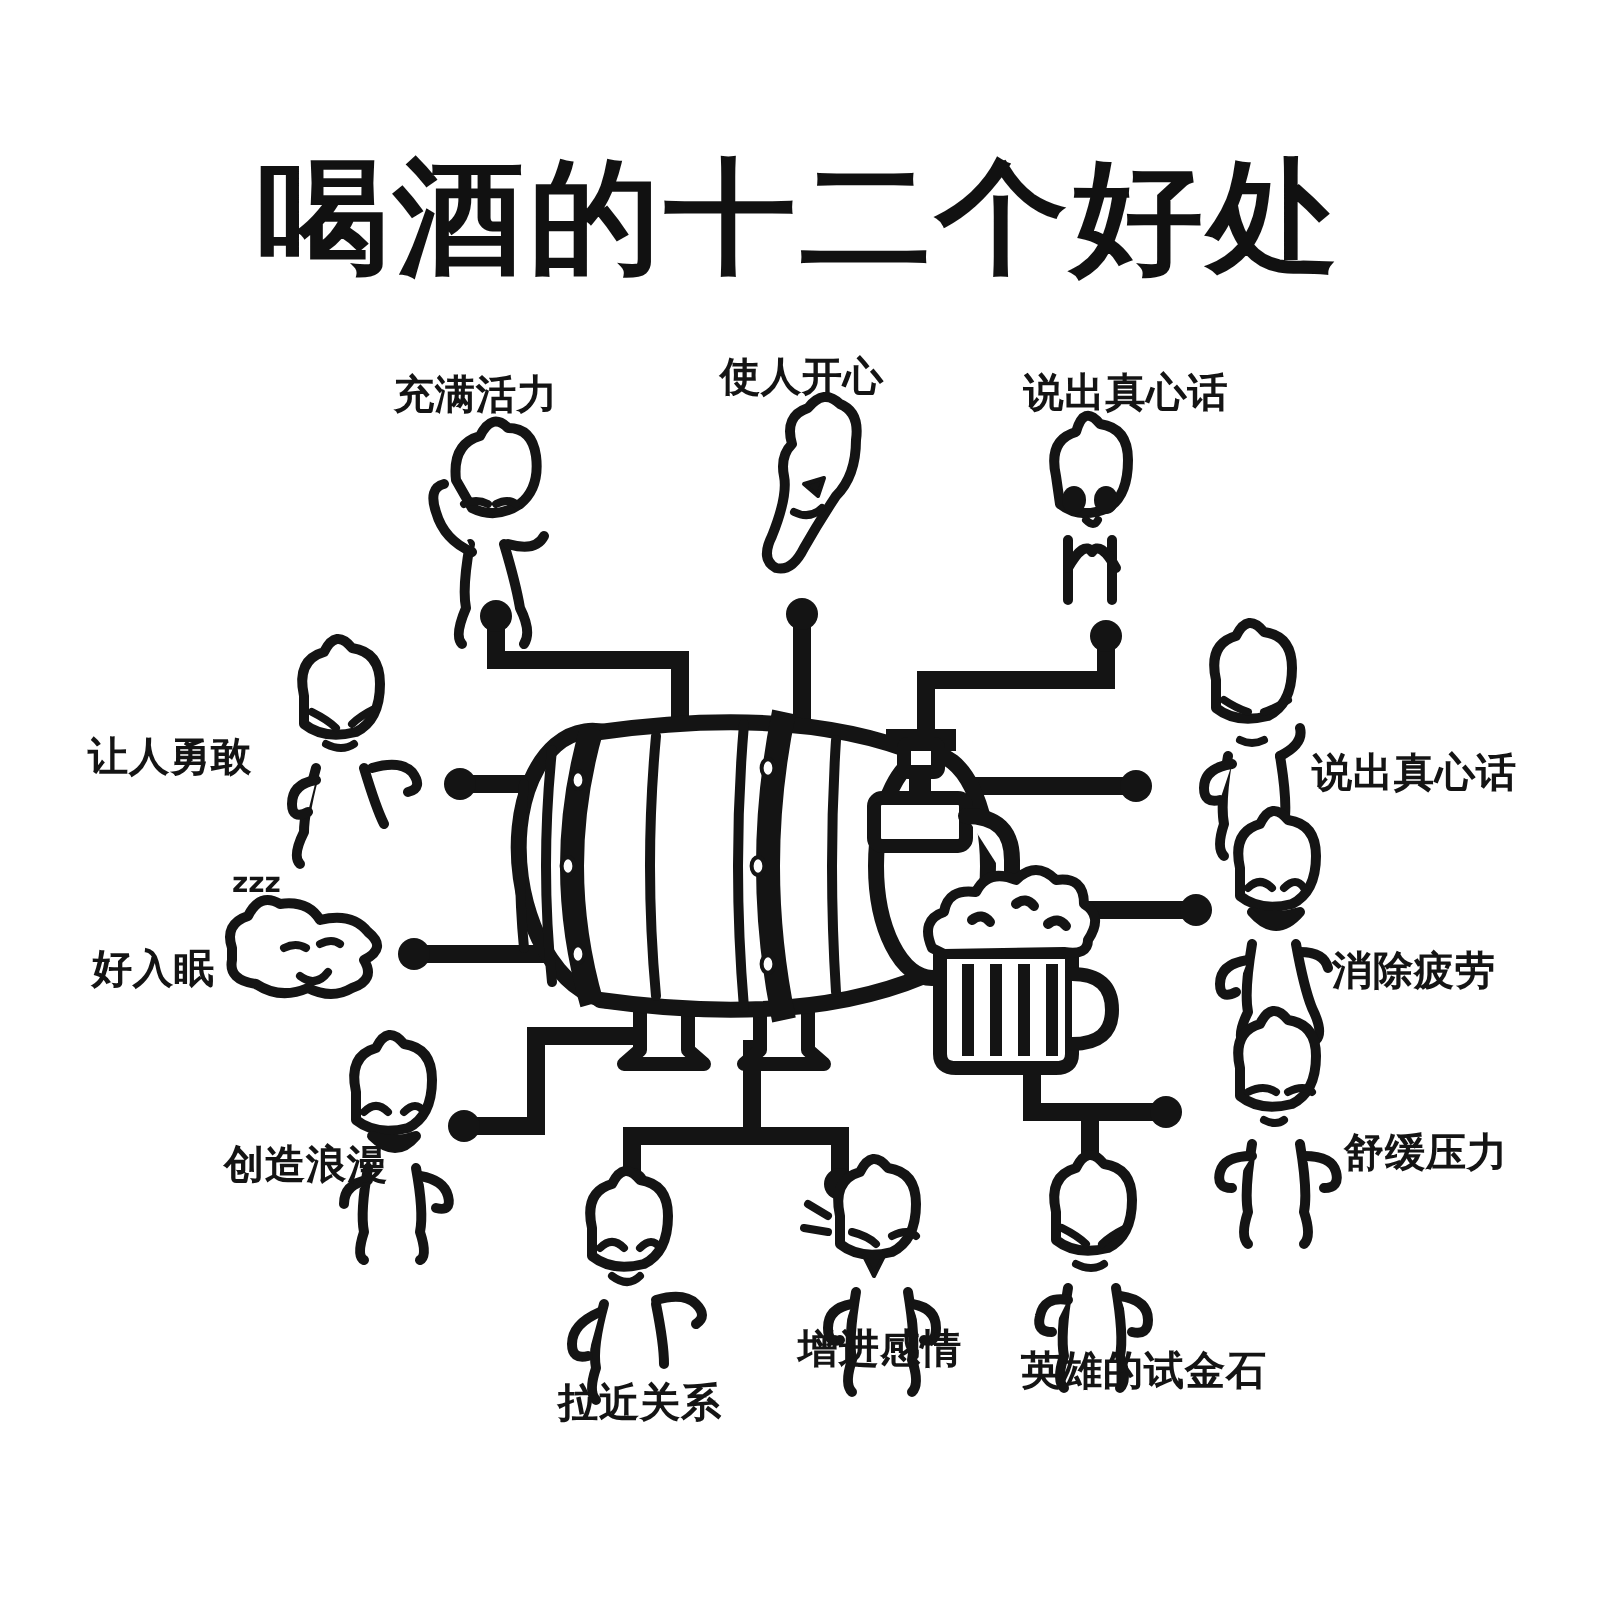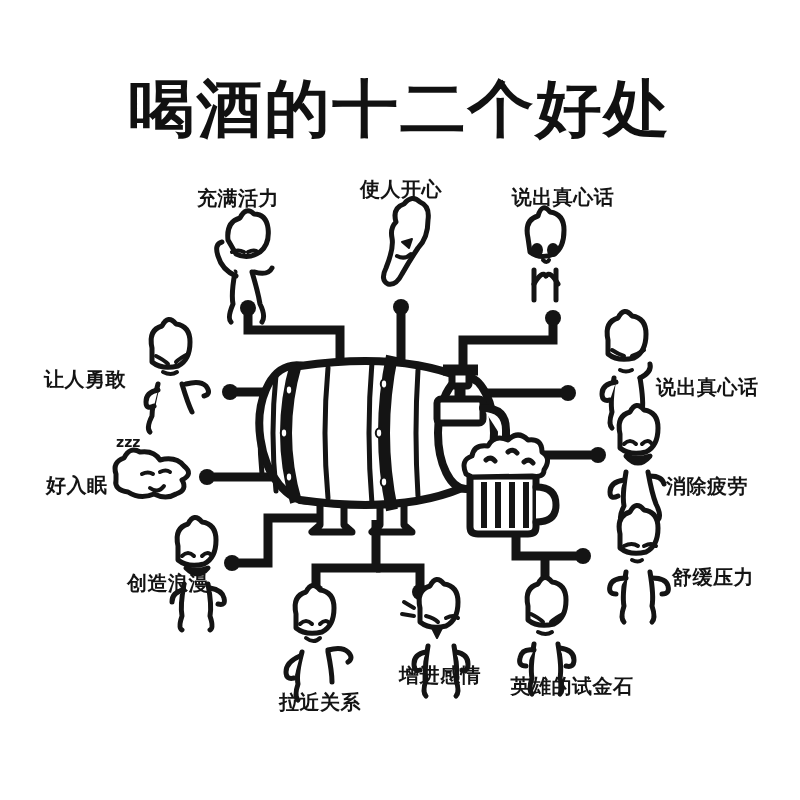--- a/index.html
+++ b/index.html
@@ -277,19 +277,19 @@
   <div class="label ctr" style="left:563px; top:189px;">说出真心话</div>
 
   <div class="label" style="left:656px; top:379px;">说出真心话</div>
   <div class="label" style="left:666px; top:478px;">消除疲劳</div>
   <div class="label" style="left:672px; top:569px;">舒缓压力</div>
 
   <div class="label ctr" style="left:572px; top:678px;">英雄的试金石</div>
   <div class="label ctr" style="left:440px; top:667px;">增进感情</div>
   <div class="label ctr" style="left:320px; top:694px;">拉近关系</div>
 
-  <div class="label ctr" style="left:168px; top:575px;">创造浪漫</div>
+  <div class="label ctr" style="left:153px; top:575px;">创造浪漫</div>
   <div class="label" style="left:46px; top:477px;">好入眠</div>
   <div class="label" style="left:44px; top:371px;text-align:right;">让人勇敢</div>
 
   <div class="zzz" style="left:116px; top:434px; font-size:14px;">zzz</div>
 
 </div>
 
 </body></html>

